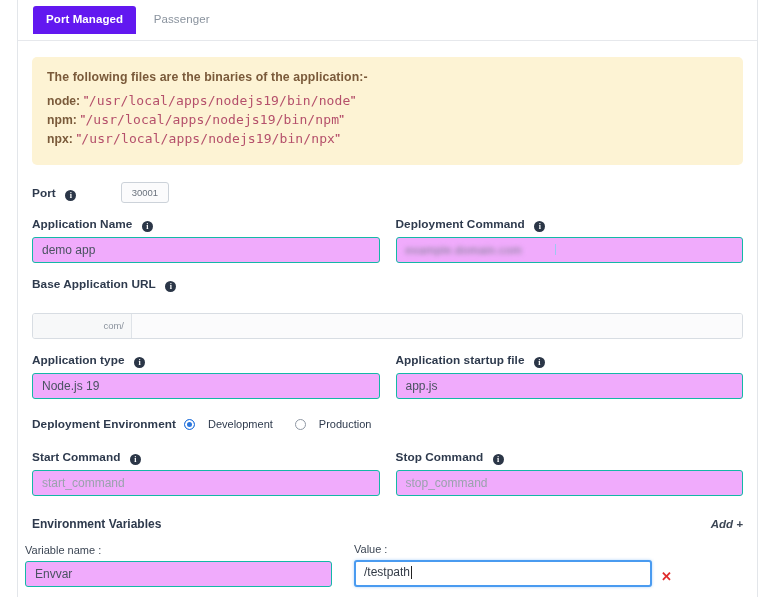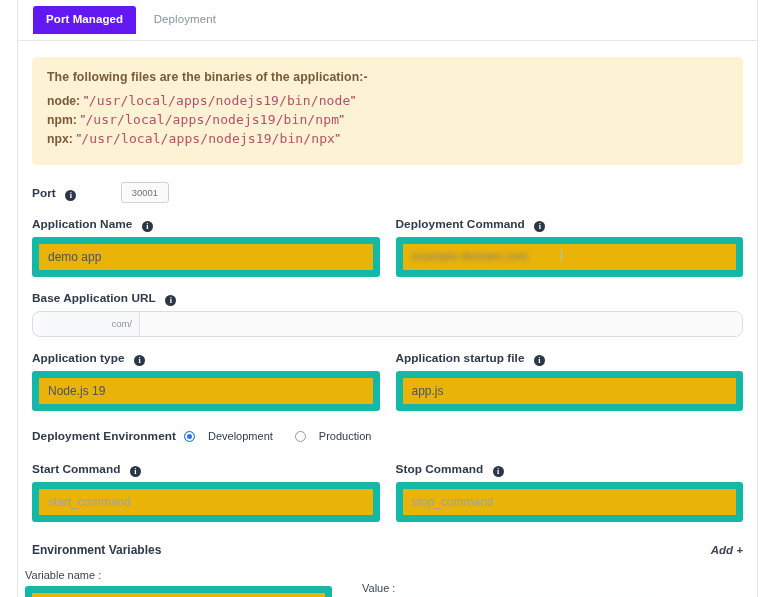--- a/index.html
+++ b/index.html
@@ -143,25 +143,25 @@
     gap: 16px;
     margin-top: 11px;
     align-items: center;
   }
   .col { flex: 1 1 0; min-width: 0; }
 
   .inp {
     display: block;
     width: 100%;
     box-sizing: border-box;
-    height: 40px;
+    height: 26px;
     margin-top: 5px;
-    border: 7px solid #14b8a6;
+    border: 1px solid #14b8a6;
     border-radius: 3px;
-    background: #eab308;
+    background: #f0abfc;
     font-size: 12px;
     color: #4a5361;
     padding: 0 9px;
     font-family: "Liberation Sans", sans-serif;
     outline: none;
   }
   .inp::placeholder { color: #9aa2ad; }
 
   .port-box {
     display: inline-block;
@@ -172,26 +172,25 @@
     font-size: 9.5px;
     color: #6a727d;
     padding: 4px 10px 4px 10px;
     vertical-align: 1px;
     text-align: right;
   }
 
   
   .grp {
     display: flex;
-    margin-top: 5px;
+    margin-top: 21px;
     border: 1px solid #d8dde3;
-    border-radius: 8px;
+    border-radius: 3px;
     overflow: hidden;
     background: #fbfbfc;
-    padding-left: 8px;
   }
   .grp .prefix {
     background: #f2f3f5;
     border-right: 1px solid #dfe3e8;
     font-size: 9.5px;
     color: #8b939e;
     padding: 0 7px;
     line-height: 24px;
     height: 24px;
     white-space: nowrap;
@@ -278,22 +277,21 @@
   .add-link {
     font-size: 11.5px;
     font-style: italic;
     font-weight: bold;
     color: #3c4654;
     cursor: pointer;
   }
   .var-row {
     display: flex;
     margin-top: 12px;
-    align-items: flex-end;
-    gap: 8px;
+    align-items: center;
   }
   .var-name-col { width: 307px; margin-left: -7px; }
   .var-val-col { width: 298px; margin-left: 22px; position: relative; }
   .small-lbl {
     font-size: 11px;
     color: #3c4654;
   }
   .inp.focused {
     border: 2px solid #4a9bf0;
     background: #ffffff;
@@ -352,21 +350,21 @@
   <div class="rail-left"></div>
   <div class="rail-right"></div>
 
   <div class="page">
 
     <div class="tabs">
       <div class="tab active">
         <span>Port Managed</span>
       </div>
       <div class="tab inactive">
-        <span>Deployment</span>
+        <span>Passenger</span>
       </div>
     </div>
 
     <div class="alert">
       <div class="alert-title">The following files are the binaries of the application:-</div>
 
       <div class="bin-row">
         <span>node:</span>
         <span class="q">"</span><span class="bin-path">/usr/local/apps/nodejs19/bin/node</span><span class="q">"</span>
       </div>

